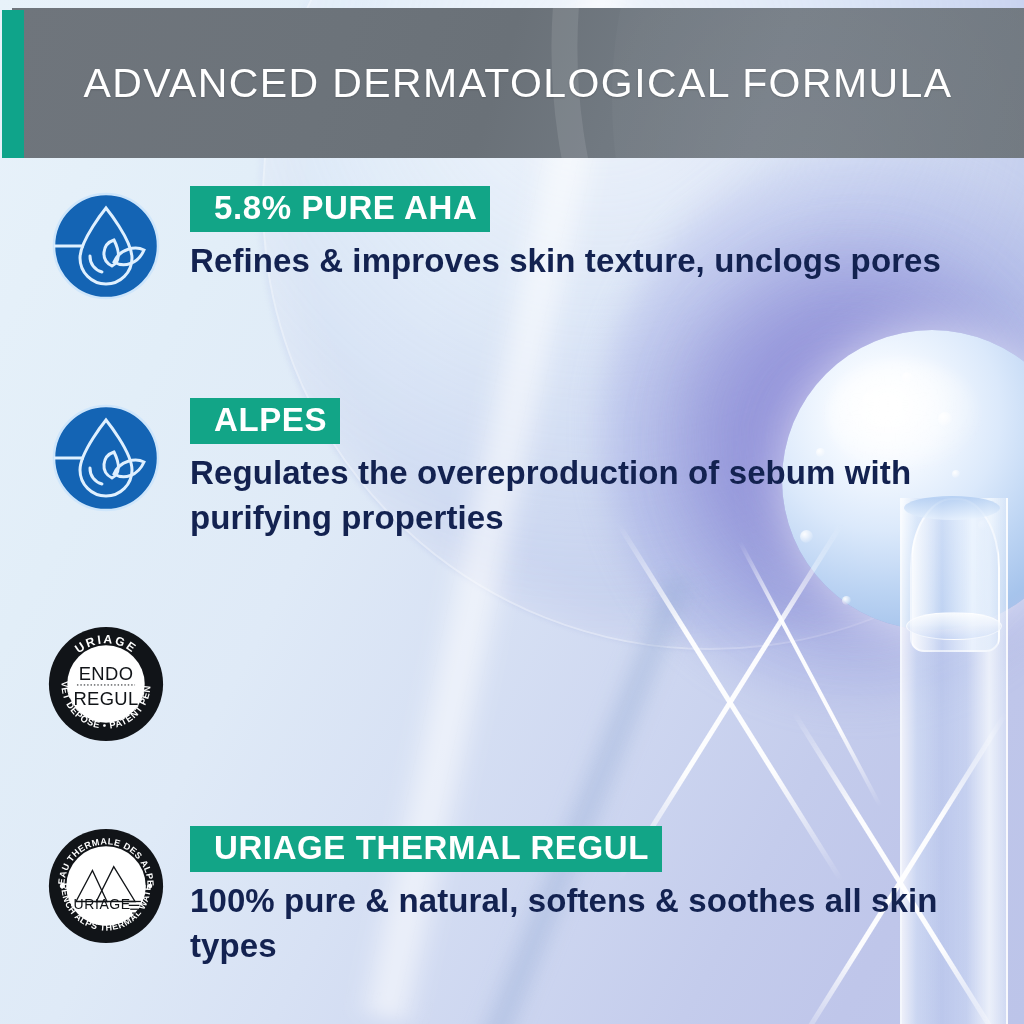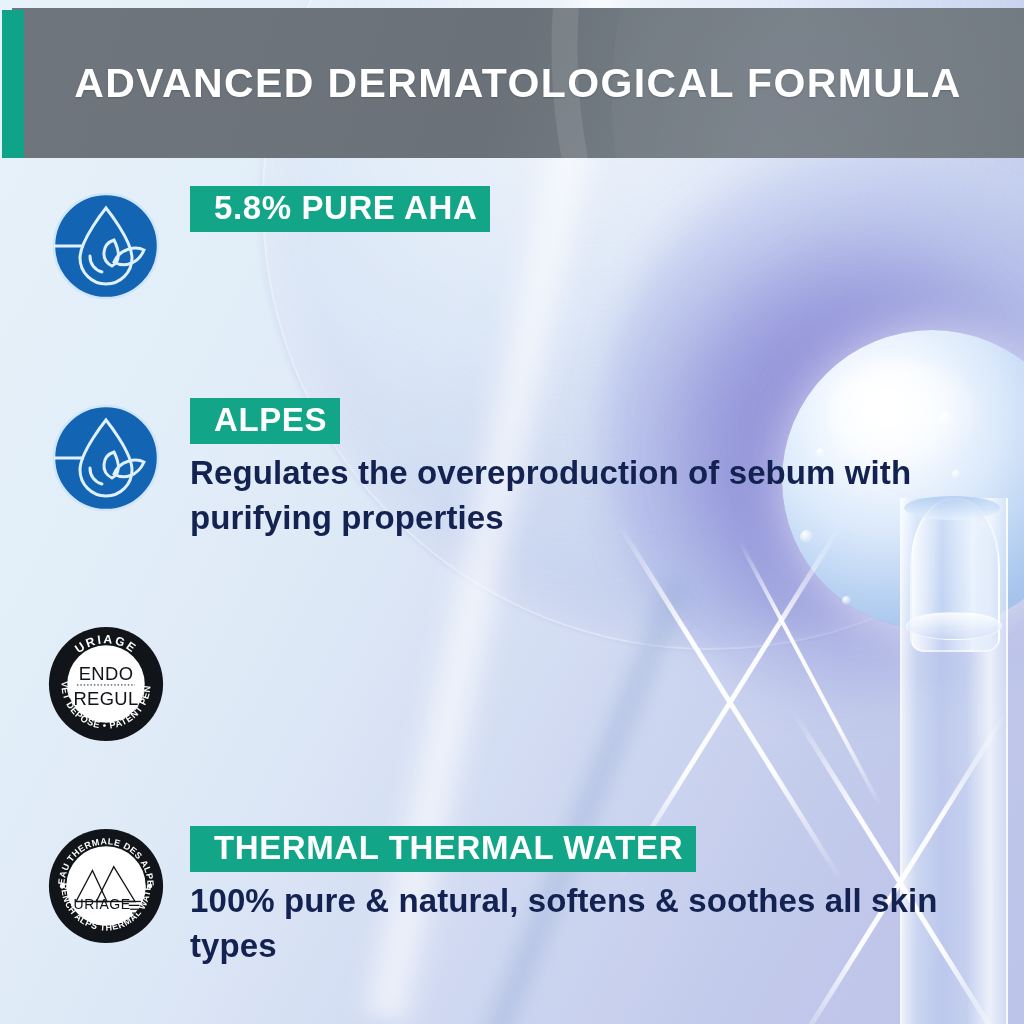--- a/index.html
+++ b/index.html
@@ -225,21 +225,21 @@
     pointer-events: none;
   }
   .header-title {
     position: absolute;
     left: 0; right: 0; top: 0; bottom: 0;
     display: flex;
     align-items: center;
     justify-content: center;
     color: #ffffff;
     font-size: 41px;
-    font-weight: bold;
+    font-weight: normal;
     letter-spacing: 1.4px;
     white-space: nowrap;
     text-shadow: 0 1px 2px rgba(0,0,0,0.18);
   }
   .header-accent {
     position: absolute;
     left: 2px; top: 10px;
     width: 22px; height: 148px;
     background: #0fa48a;
   }
@@ -350,20 +350,21 @@
           <circle cx="56" cy="56" r="52" fill="none" stroke="#cfe6fb" stroke-width="2.5"></circle>
           <path d="M56 18 C56 18 30 50 30 68 A26 26 0 0 0 82 68 C82 50 56 18 56 18 Z" fill="none" stroke="#dff0ff" stroke-width="3"></path>
           <path d="M40 66 A16 16 0 0 0 52 82" fill="none" stroke="#dff0ff" stroke-width="3" stroke-linecap="round"></path>
           <line x1="4" y1="56" x2="34" y2="56" stroke="#dff0ff" stroke-width="3"></line>
           <path d="M62 76 C50 70 52 54 64 50 C70 62 70 72 62 76 Z" fill="none" stroke="#dff0ff" stroke-width="3"></path>
           <path d="M64 72 C70 58 86 56 94 60 C88 74 74 78 64 72 Z" fill="none" stroke="#dff0ff" stroke-width="3"></path>
         </svg>
       </div>
       <div class="feature-body">
         <span class="tag">5.8% PURE AHA</span>
+        <div class="desc">Refines &amp; improves skin texture, unclogs pores</div>
       </div>
     </div>
 
     <div class="feature" style="top:240px;">
       <div class="feature-icon-wrap">
         <svg class="drop-icon" width="112" height="112" viewBox="0 0 112 112">
           <circle cx="56" cy="56" r="52" fill="#1464b4"></circle>
           <circle cx="56" cy="56" r="52" fill="none" stroke="#cfe6fb" stroke-width="2.5"></circle>
           <path d="M56 18 C56 18 30 50 30 68 A26 26 0 0 0 82 68 C82 50 56 18 56 18 Z" fill="none" stroke="#dff0ff" stroke-width="3"></path>
           <path d="M40 66 A16 16 0 0 0 52 82" fill="none" stroke="#dff0ff" stroke-width="3" stroke-linecap="round"></path>
@@ -424,19 +425,19 @@
           <text x="58" y="86" text-anchor="middle" font-family="'Liberation Sans',sans-serif" font-size="14.5" fill="#111418" letter-spacing="0.6">URIAGE</text>
           <g stroke="#111418" stroke-width="1.3">
             <line x1="84" y1="78" x2="98" y2="78"></line>
             <line x1="85.5" y1="82" x2="96.5" y2="82"></line>
             <line x1="87" y1="86" x2="95" y2="86"></line>
             <line x1="89" y1="90" x2="93" y2="90"></line>
           </g>
         </svg>
       </div>
       <div class="feature-body">
-        <span class="tag">THERMAL THERMAL WATER</span>
+        <span class="tag">URIAGE THERMAL REGUL</span>
         <div class="desc">100% pure &amp; natural, softens &amp; soothes all skin types</div>
       </div>
     </div>
 
   </div>
 </div>
 
 </body></html>

